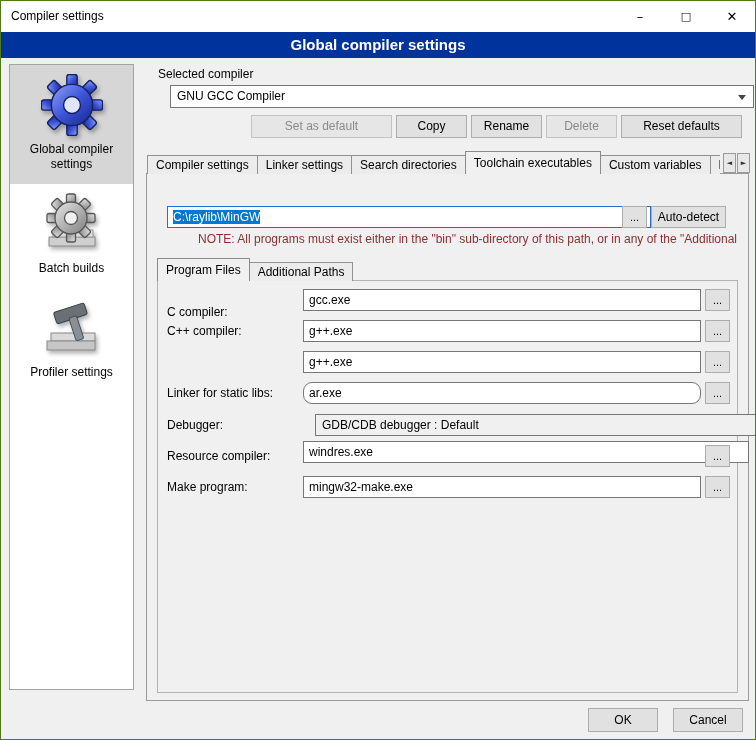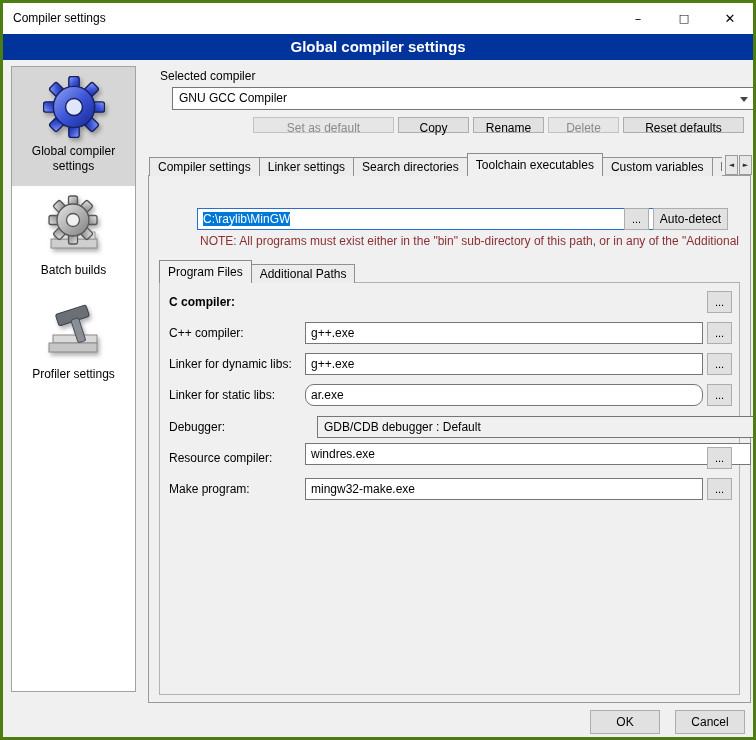--- a/index.html
+++ b/index.html
@@ -1,38 +1,38 @@
 <!DOCTYPE html>
 <html><head>
 <meta charset="utf-8">
 <style>
   html,body{margin:0;padding:0;background:#fff;}
   .window{position:relative;width:756px;height:740px;box-sizing:border-box;
-    border:3px solid #4d7c0f;background:#f0f0f0;overflow:hidden;
+    border:1px solid #4d7c0f;background:#f0f0f0;overflow:hidden;
     font-family:"Liberation Sans",sans-serif;font-size:12px;color:#000;}
   
   .titlebar{position:absolute;left:0;top:0;width:100%;height:31px;background:#fff;}
   .title-text{position:absolute;left:10px;top:0;line-height:31px;font-size:12px;}
   .win-controls{position:absolute;right:0;top:0;height:31px;display:flex;}
   .win-btn{width:46px;height:31px;text-align:center;line-height:31px;font-size:13px;
     font-family:"DejaVu Sans",sans-serif;cursor:default;}
   .win-btn.max{font-size:11px;}
   
   .banner{position:absolute;left:0;top:31px;width:100%;height:26px;background:#00339b;
     color:#fff;font-weight:bold;font-size:15px;text-align:center;line-height:26px;}
   
   .sidebar{position:absolute;left:8px;top:63px;width:125px;height:626px;background:#fff;
     border:1px solid #a3a3a3;box-sizing:border-box;}
   .side-item{width:100%;text-align:center;padding:9px 2px 12px;box-sizing:border-box;}
   .side-item.selected{background:#d6d6d6;}
   .side-icon{display:block;margin:0 auto 6px;width:62px;height:62px;}
   .side-icon svg{filter:drop-shadow(2px 3px 2px rgba(0,0,0,.30));}
   .side-label{display:block;line-height:15px;}
   
-  .btn{position:absolute;height:16px;box-sizing:border-box;background:#e1e1e1;
+  .btn{position:absolute;height:23px;box-sizing:border-box;background:#e1e1e1;
     border:1px solid #adadad;text-align:center;line-height:21px;font-size:12px;cursor:default;}
   .btn.disabled{background:#e6e6e6;border-color:#c3c3c3;color:#8a8a8a;}
   .btn.small{line-height:20px;font-size:11px;}
   .combo{position:absolute;height:23px;box-sizing:border-box;background:#fff;
     border:1px solid #767676;line-height:21px;padding-left:6px;margin-left:12px;}
   .combo .arrow{position:absolute;right:7px;top:9px;width:0;height:0;
     border-left:4px solid transparent;border-right:4px solid transparent;border-top:5px solid #444;}
   .combo.gray{background:#f0f0f0;}
   .ti{position:absolute;height:22px;box-sizing:border-box;background:#fff;
     border:1px solid #767676;line-height:20px;padding-left:5px;white-space:nowrap;overflow:hidden;}
@@ -166,41 +166,41 @@
     <div class="tab">Search directories</div>
     <div class="tab active">Toolchain executables</div>
     <div class="tab">Custom variables</div>
     <div class="tab cut">Buil</div>
   </div>
   <div class="tab-arrow" style="left:722px;top:152px;">◄</div>
   <div class="tab-arrow" style="left:736px;top:152px;">►</div>
 
   <div class="panel" style="left:145px;top:172px;width:603px;height:528px;"></div>
 
-  <div class="ti focused" style="left:166px;top:205px;width:484px;margin-left:28px;">
+  <div class="ti focused" style="left:166px;top:205px;width:484px;">
     <span class="sel">C:\raylib\MinGW</span>
   </div>
   <div class="btn small" style="left:621px;top:205px;width:25px;height:22px;">...</div>
   <div class="btn" style="left:650px;top:205px;width:75px;height:22px;line-height:20px;">Auto-detect</div>
   <div class="note" style="left:166px;top:231px;width:570px;">NOTE: All programs must exist either in the "bin" sub-directory of this path, or in any of the "Additional</div>
 
   <div class="tabs-clip" style="left:156px;top:257px;width:400px;height:23px;">
     <div class="tab active">Program Files</div>
     <div class="tab">Additional Paths</div>
   </div>
   <div class="panel" style="left:156px;top:279px;width:581px;height:413px;border-color:#b2b2b2;"></div>
 
-  <span class="flabel" style="left:166px;top:288px;font-weight:bold;">C compiler:</span>
+  <span class="flabel" style="left:166px;top:300px;">C compiler:</span>
+  <div class="ti" style="left:302px;top:288px;width:398px;">gcc.exe</div>
   <div class="btn small" style="left:704px;top:288px;width:25px;height:22px;">...</div>
 
   <span class="flabel" style="left:166px;top:319px;">C++ compiler:</span>
   <div class="ti" style="left:302px;top:319px;width:398px;">g++.exe</div>
   <div class="btn small" style="left:704px;top:319px;width:25px;height:22px;">...</div>
 
-  <span class="flabel" style="left:166px;top:350px;">Linker for dynamic libs:</span>
   <div class="ti" style="left:302px;top:350px;width:398px;">g++.exe</div>
   <div class="btn small" style="left:704px;top:350px;width:25px;height:22px;">...</div>
 
   <span class="flabel" style="left:166px;top:381px;">Linker for static libs:</span>
   <div class="ti" style="left:302px;top:381px;width:398px;border-radius:9px;">ar.exe</div>
   <div class="btn small" style="left:704px;top:381px;width:25px;height:22px;">...</div>
 
   <span class="flabel" style="left:166px;top:413px;">Debugger:</span>
   <div class="combo gray" style="left:302px;top:413px;width:513px;height:22px;line-height:20px;">
     <span>GDB/CDB debugger : Default</span>

